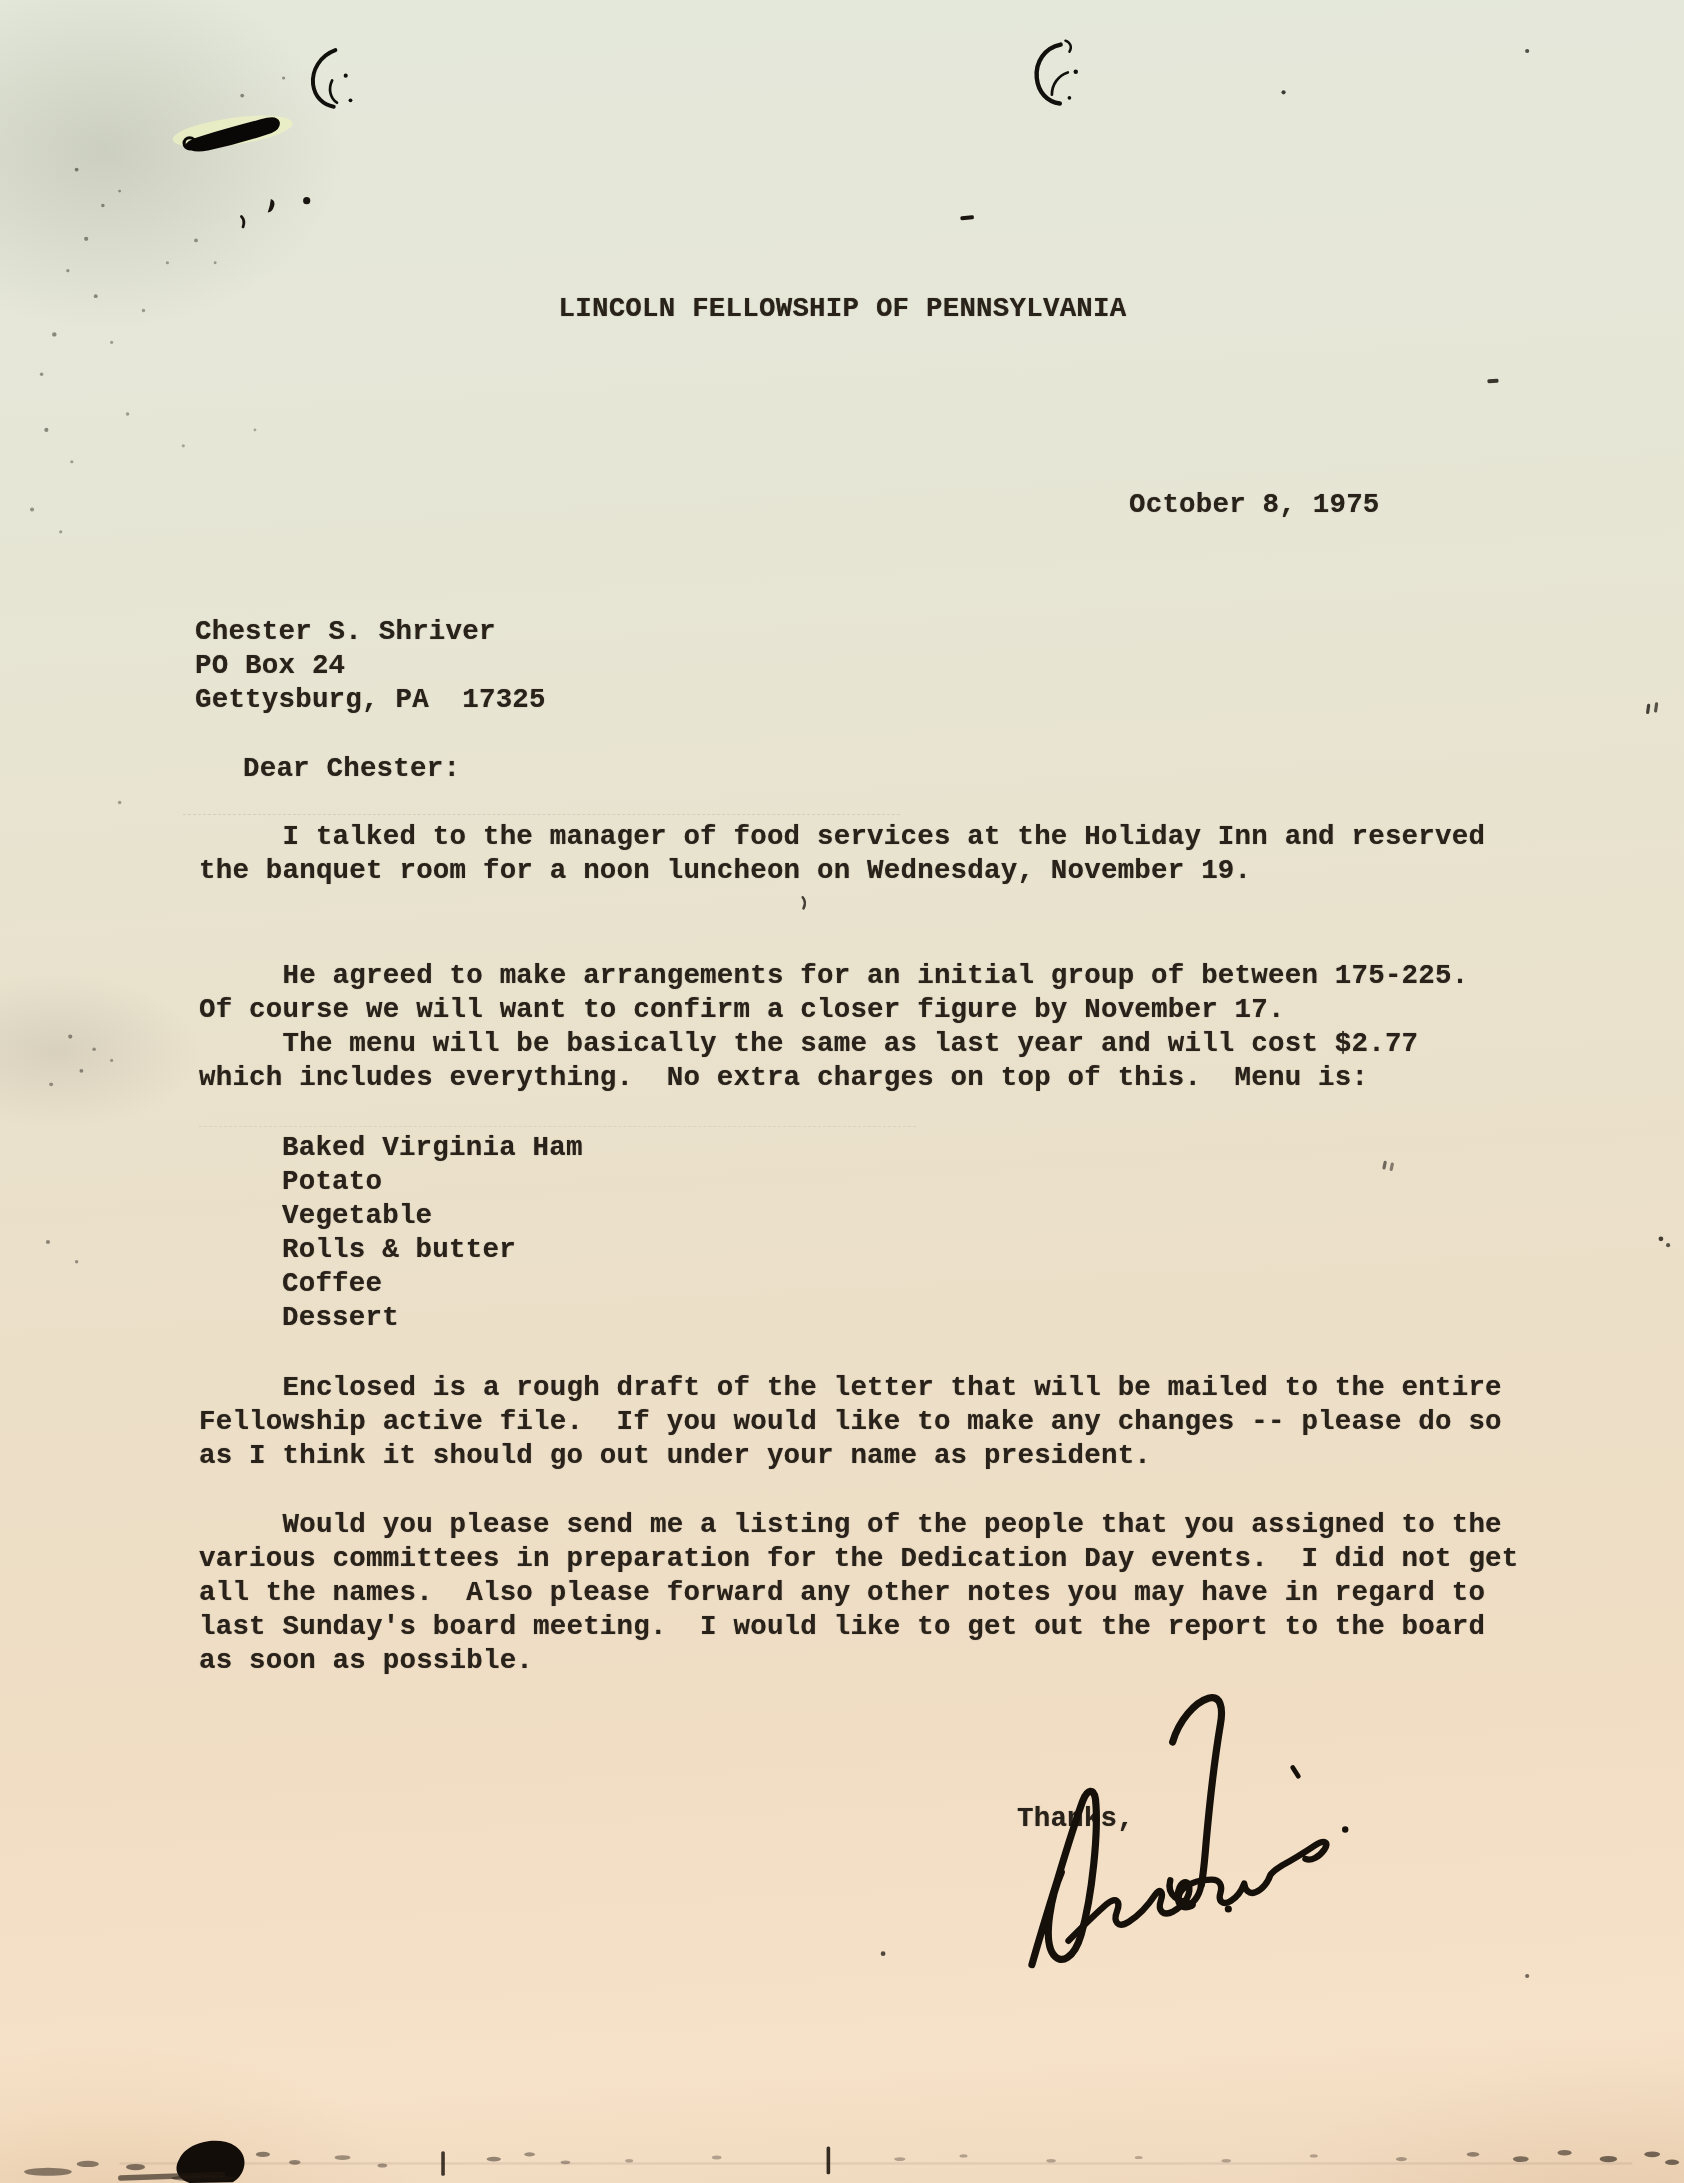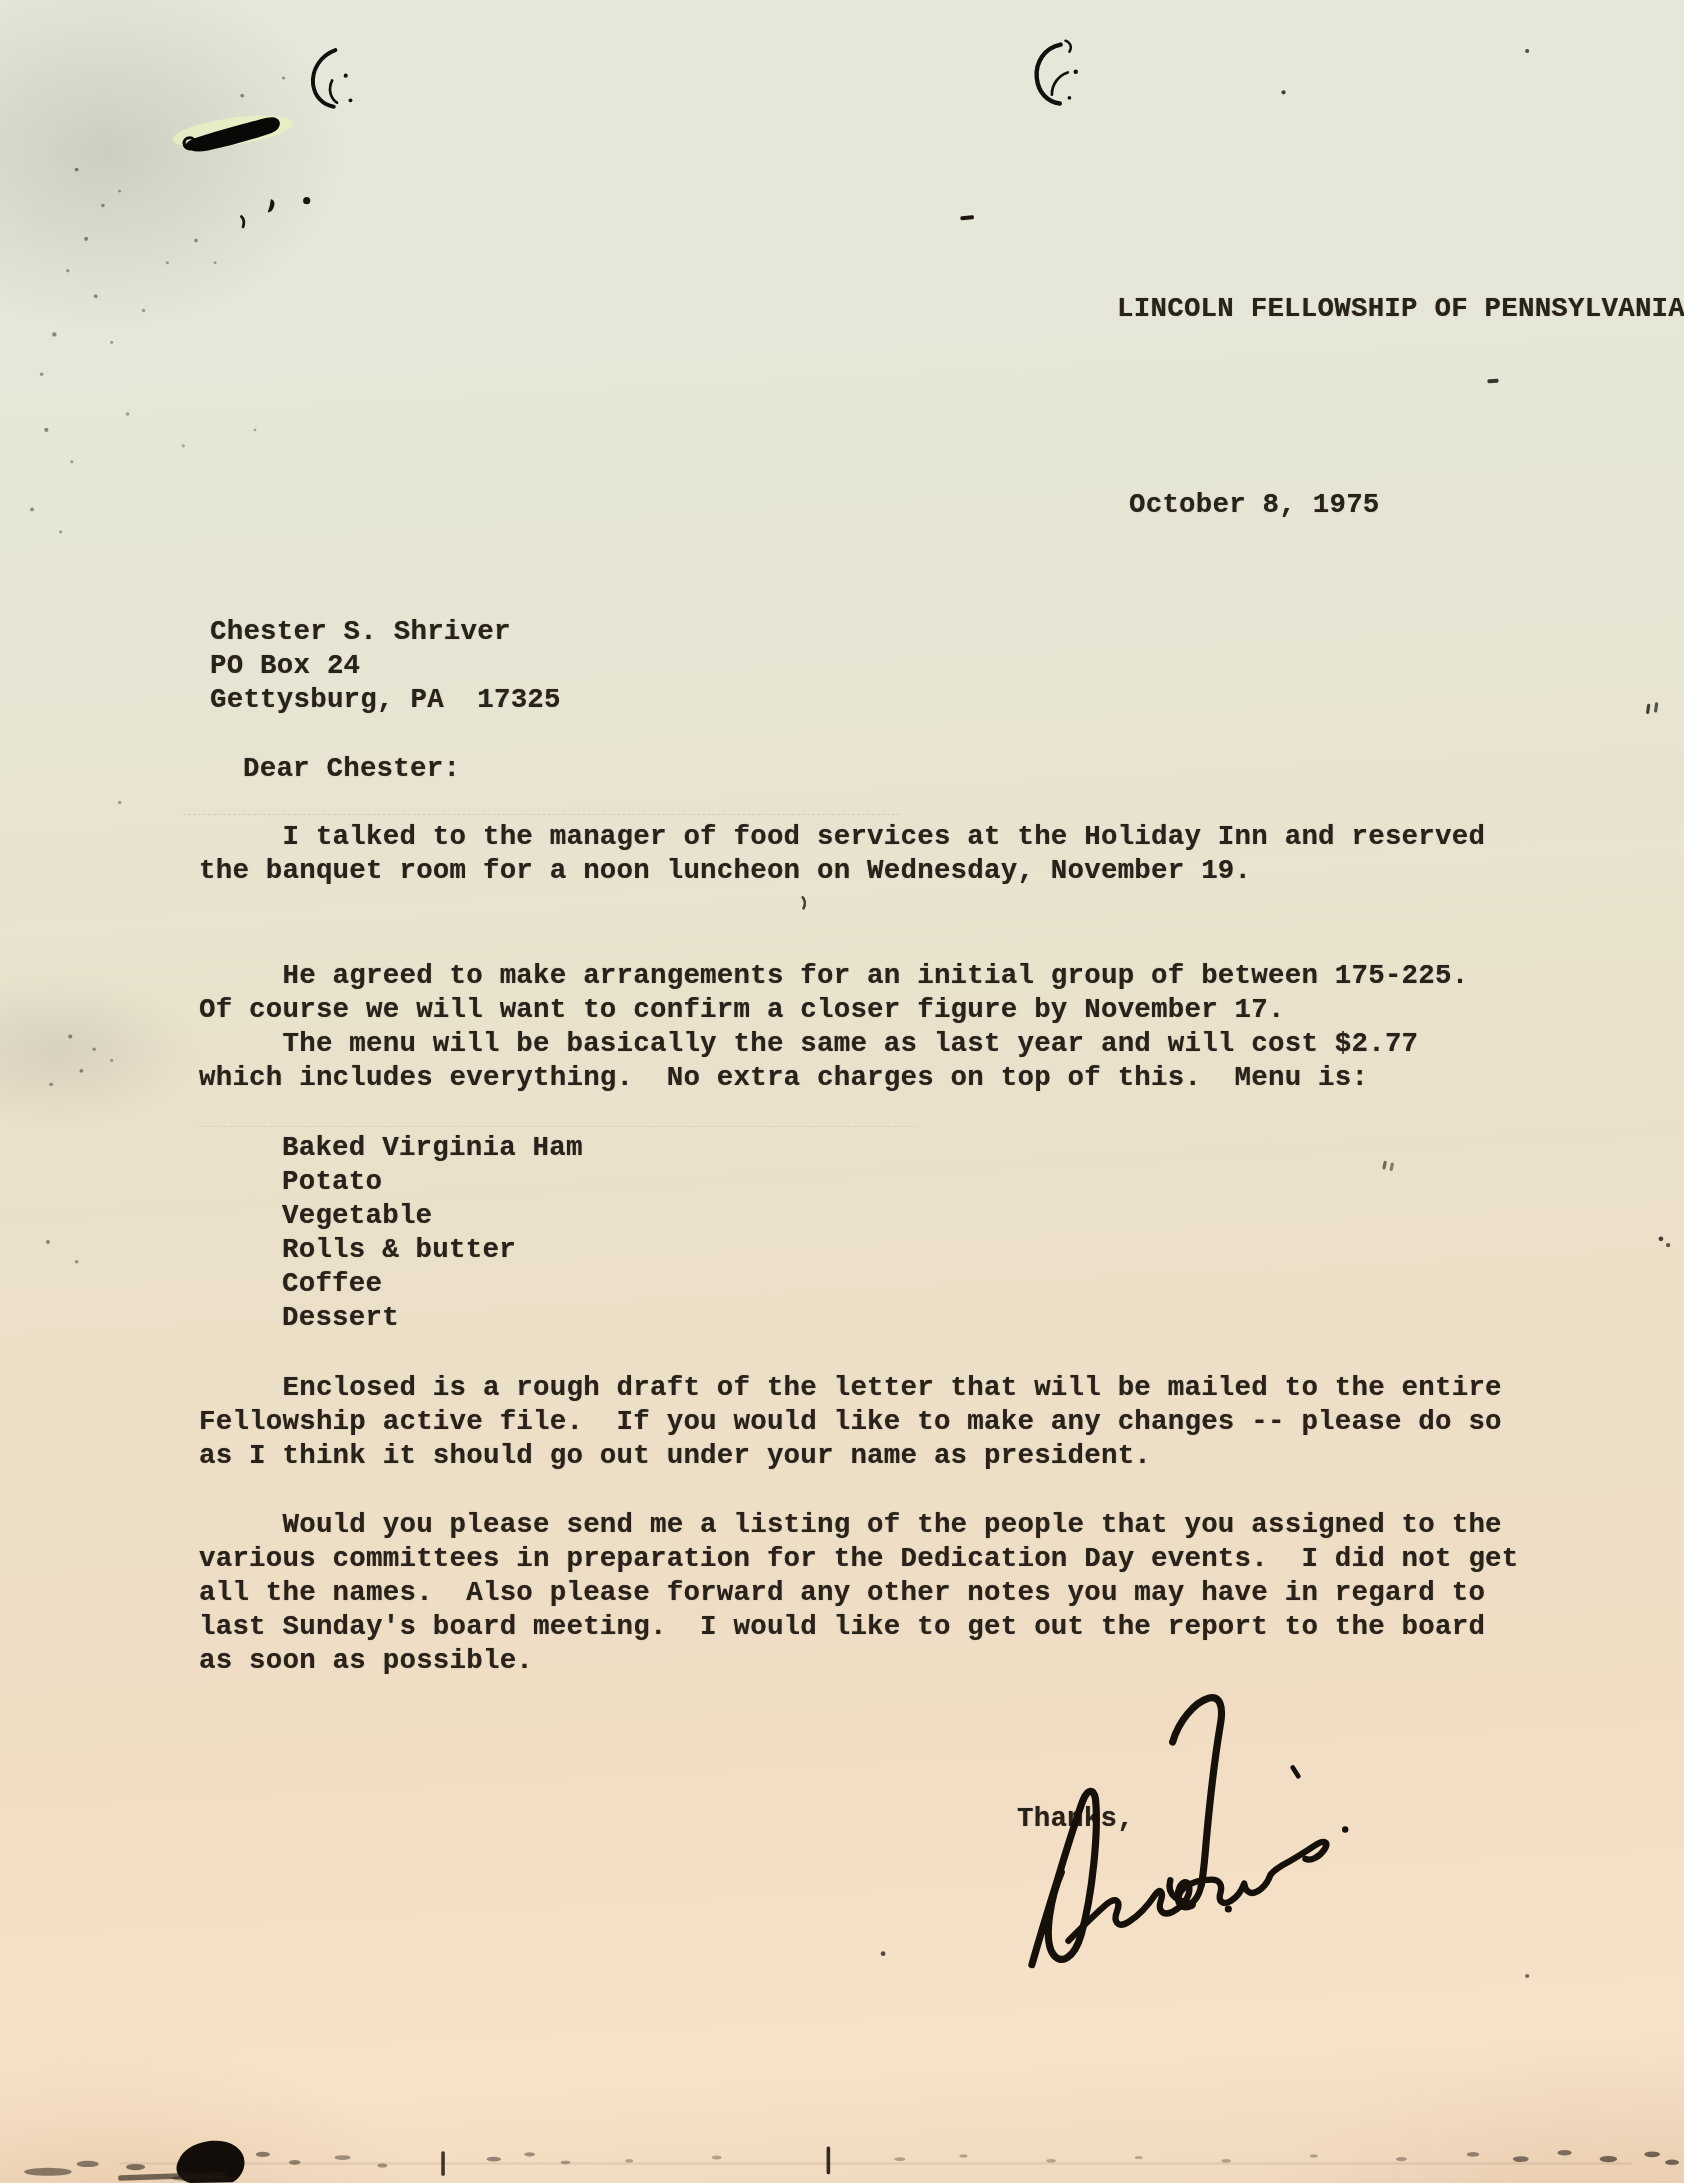--- a/index.html
+++ b/index.html
@@ -18,21 +18,21 @@
     color:#29221a;
   }
   .txt{
     position:absolute;
     white-space:pre;
     font-size:27.5px;
     line-height:34px;
     letter-spacing:0.2px;
     text-shadow:0 0 1px rgba(32,24,14,.55);
   }
-  .title{left:0;right:0;text-align:right;}
+  .title{left:0;right:0;text-align:center;}
   .rule{position:absolute;height:0;border-top:1.6px dashed rgba(90,78,58,.14);}
   .artifacts{position:absolute;left:0;top:0;}
   .sig{position:absolute;left:955px;top:1672px;}
 </style>
 </head>
 <body>
 
 <div class="page">
 
   <svg class="artifacts" width="1685" height="2183" viewBox="0 0 2116 2742">
@@ -145,21 +145,21 @@
     </g>
   </svg>
 
   <div class="rule" style="left:183px;top:814px;width:717px;"></div>
   <div class="rule" style="left:199px;top:1126px;width:717px;border-top-color:rgba(90,78,58,.10);"></div>
 
   <div class="txt title" style="top:292px;">LINCOLN FELLOWSHIP OF PENNSYLVANIA</div>
 
   <div class="txt" style="left:1129px;top:488px;">October 8, 1975</div>
 
-  <div class="txt" style="left:210px;top:615px;">Chester S. Shriver
+  <div class="txt" style="left:195px;top:615px;">Chester S. Shriver
 PO Box 24
 Gettysburg, PA  17325</div>
 
   <div class="txt" style="left:199px;top:752px;margin-left:44px;">Dear Chester:</div>
 
   <div class="txt" style="left:199px;top:820px;">     I talked to the manager of food services at the Holiday Inn and reserved
 the banquet room for a noon luncheon on Wednesday, November 19.</div>
 
   <div class="txt" style="left:199px;top:924px;margin-top:35px;">     He agreed to make arrangements for an initial group of between 175-225.
 Of course we will want to confirm a closer figure by November 17.</div>

